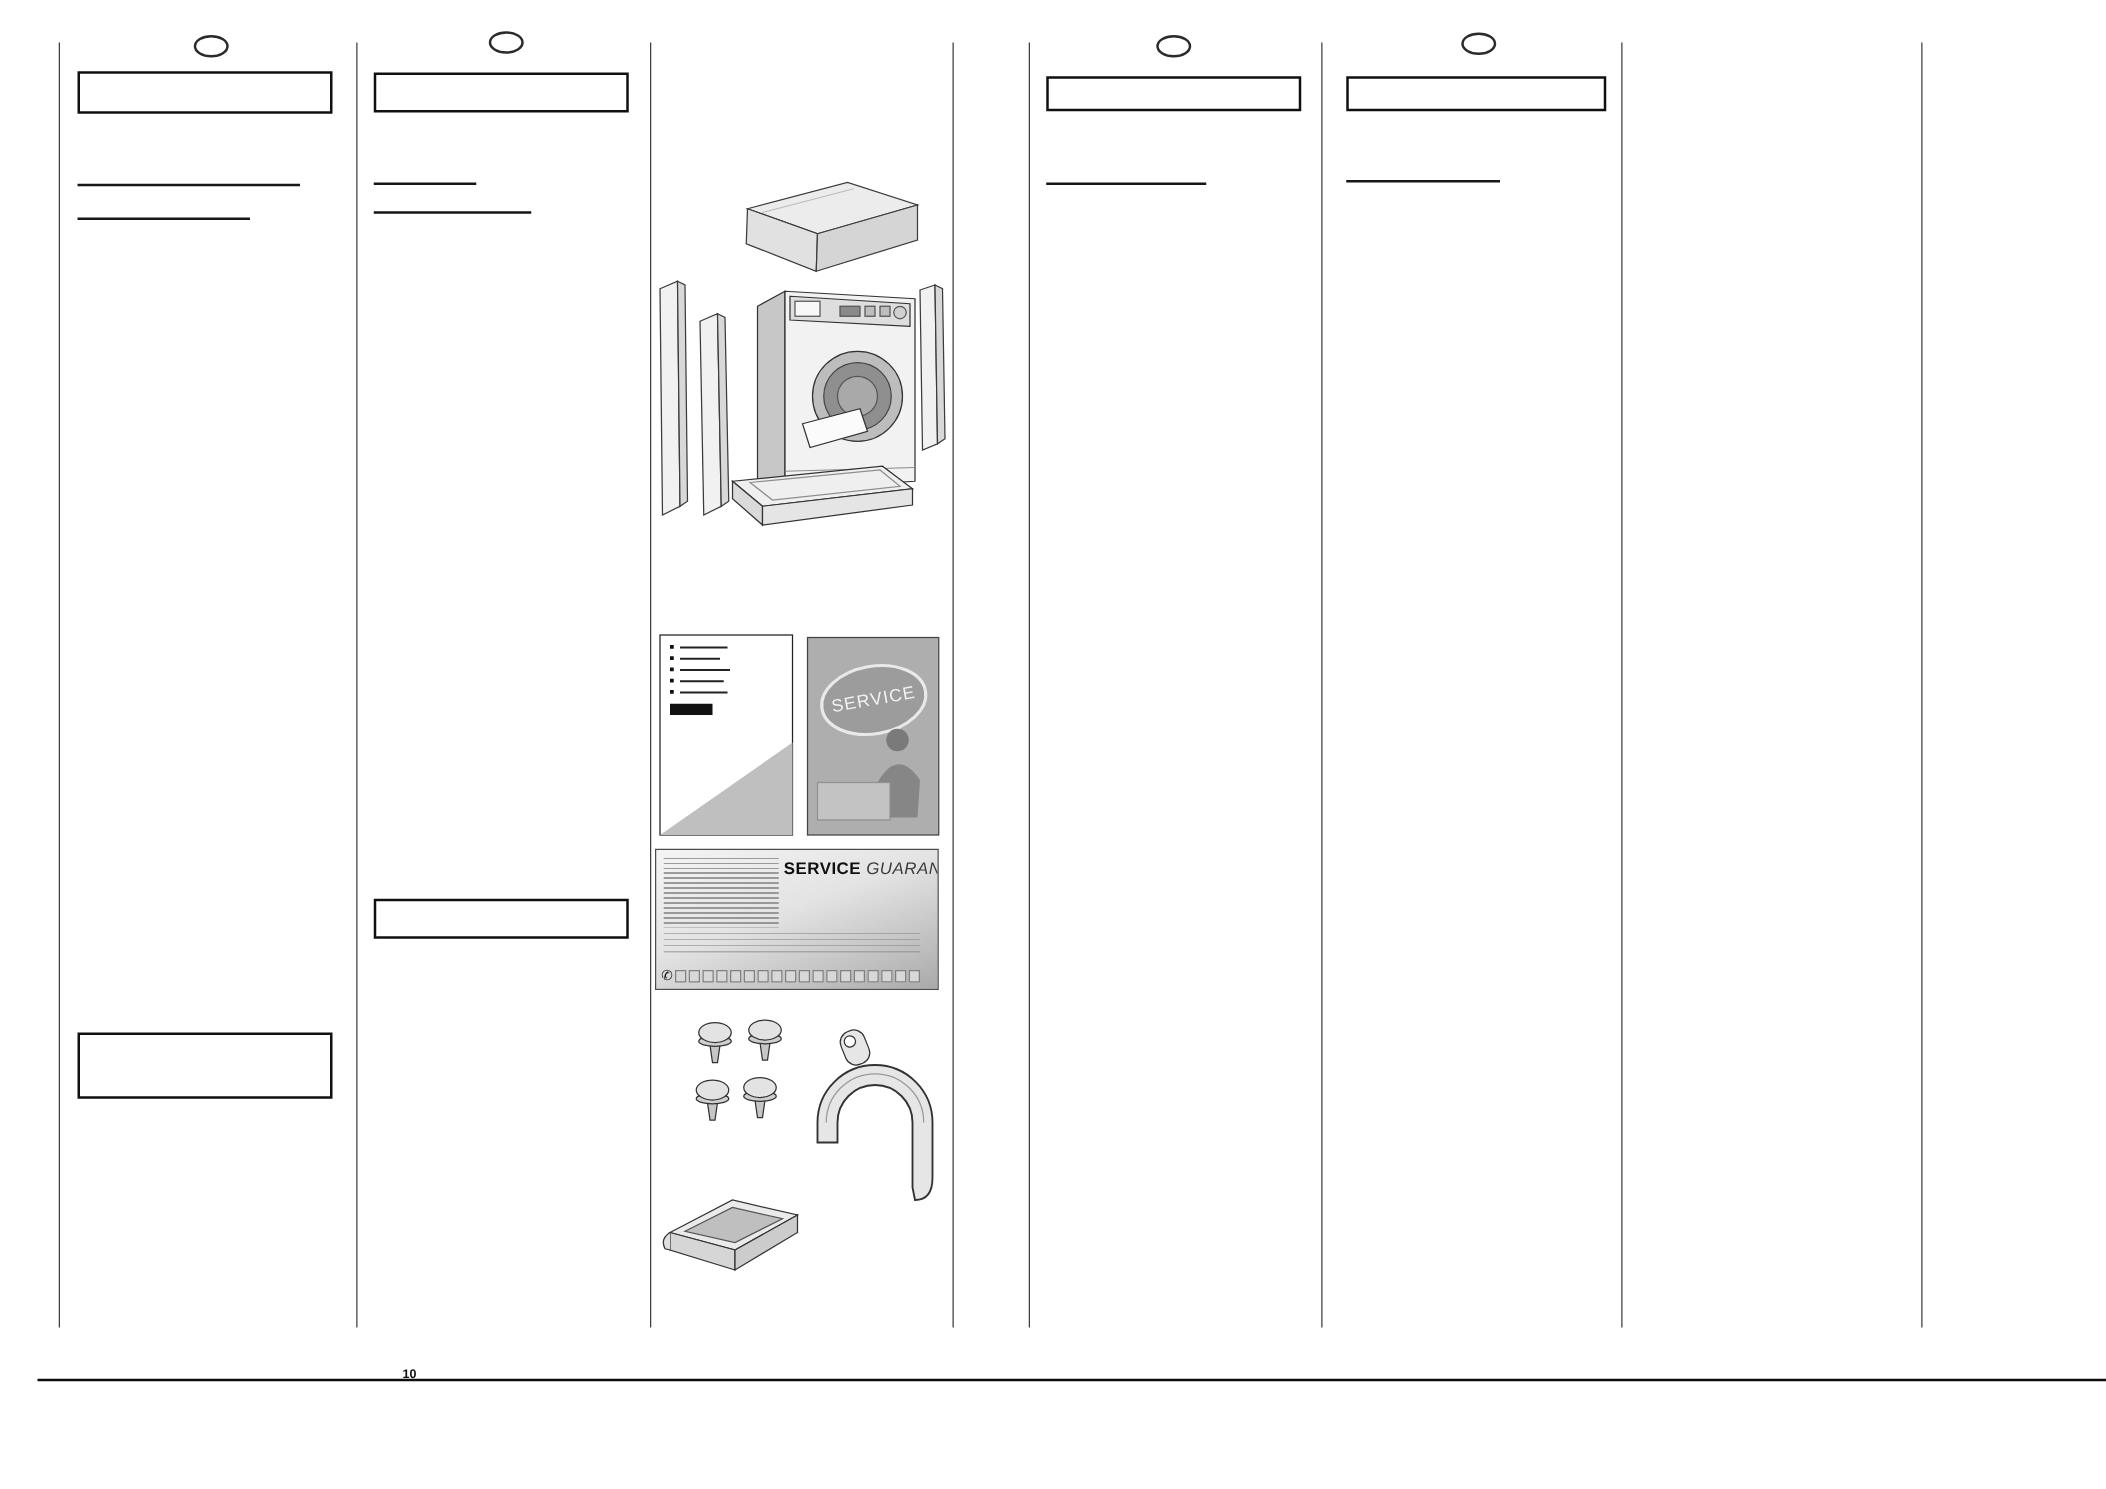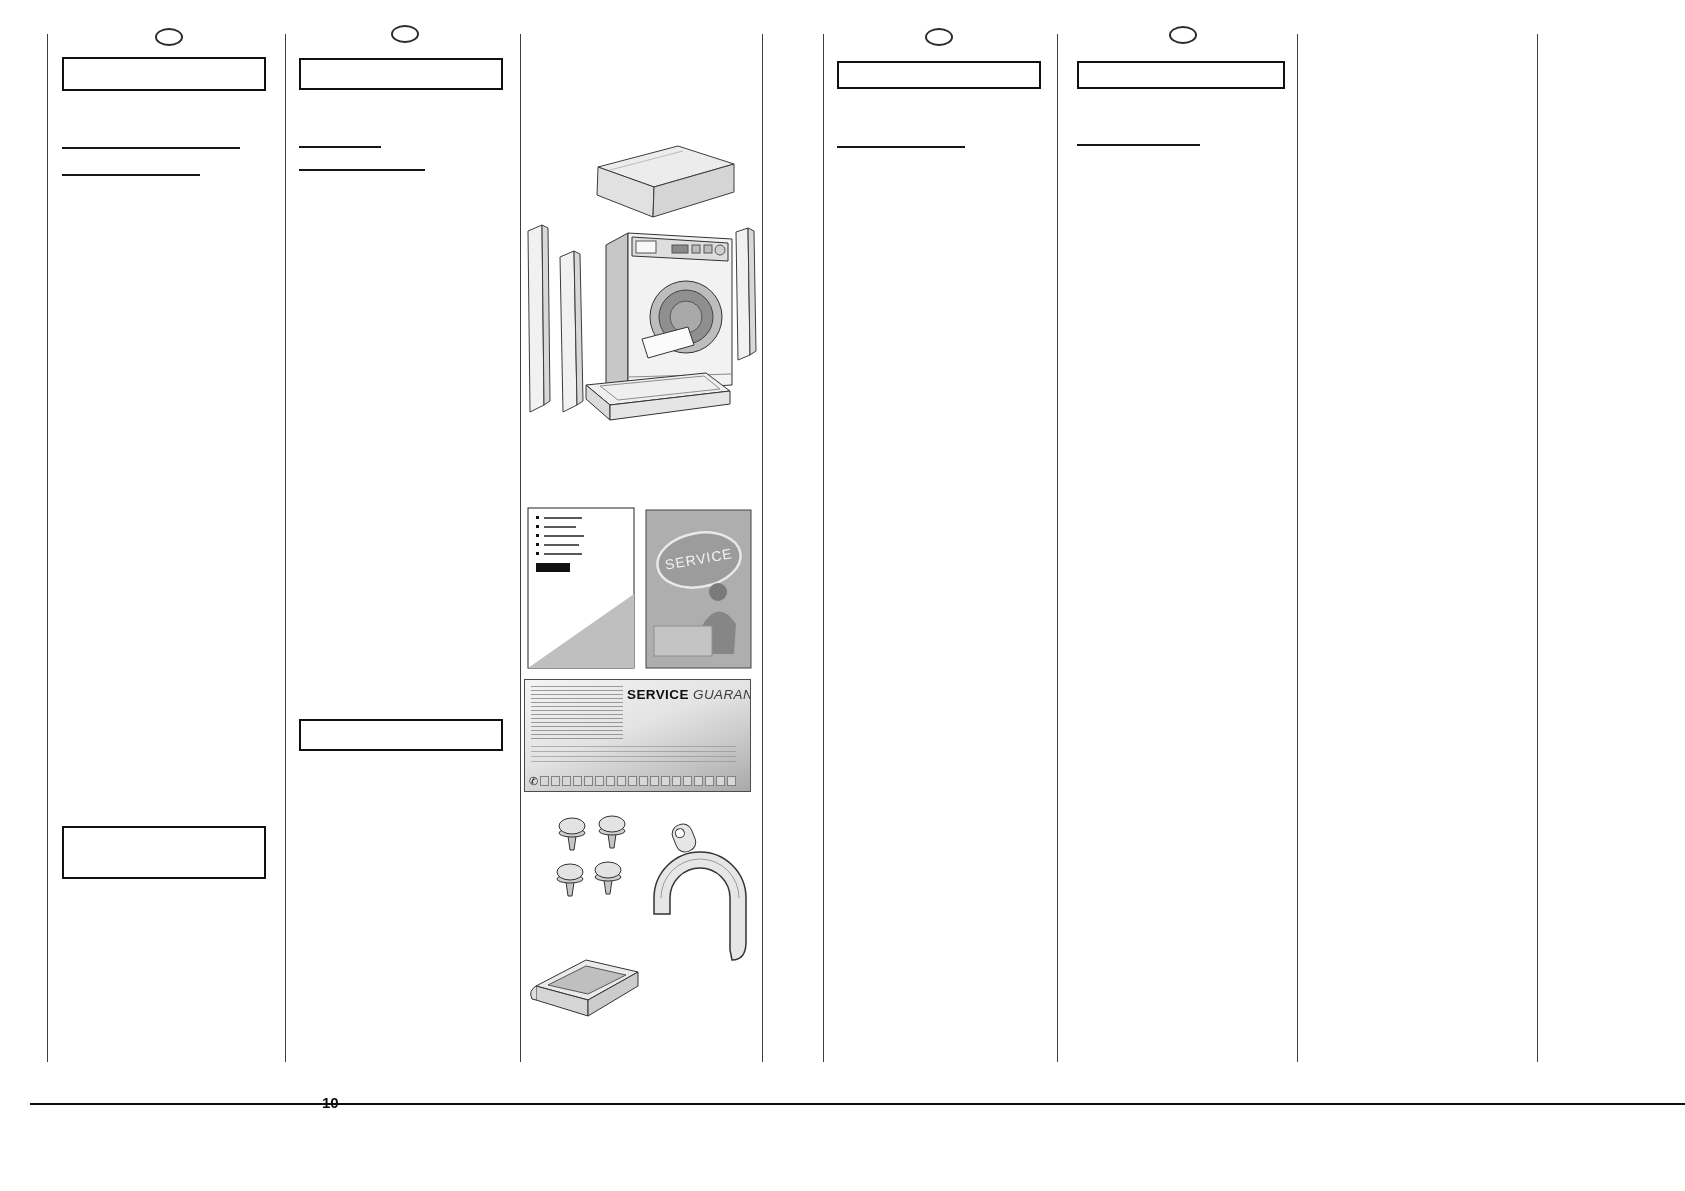--- a/index.html
+++ b/index.html
@@ -3,21 +3,21 @@
 <meta charset="utf-8">
 <style>
   html,body{margin:0;padding:0;background:#ffffff;}
   .page{position:relative;width:1685px;height:1191px;background:#ffffff;overflow:hidden;
         font-family:"Liberation Sans",sans-serif;color:#111;}
   .vline{position:absolute;top:34px;height:1028px;width:1px;background:#3f3f3f;}
   .oval{position:absolute;width:24px;height:14px;border:2px solid #2b2b2b;border-radius:50%;background:#fff;}
   .hbox{position:absolute;border:2px solid #101010;background:#ffffff;}
   .hrule{position:absolute;height:2px;background:#161616;}
   .footer-line{position:absolute;left:30px;top:1103px;width:1655px;height:2px;background:#0d0d0d;}
-  .pagenum{position:absolute;left:322px;top:1094px;font-size:15px;font-weight:bold;color:#0d0d0d;text-align:center;}
+  .pagenum{position:absolute;left:322px;top:1094px;font-size:10px;font-weight:bold;color:#0d0d0d;text-align:center;}
   svg.illus{position:absolute;}
 
   
   .gcard{position:absolute;left:524px;top:679px;width:225px;height:111px;border:1px solid #4c4c4c;
          background:linear-gradient(160deg,#f4f4f4 0%,#e3e3e3 45%,#bfbfbf 80%,#a9a9a9 100%);overflow:hidden;}
   .gc-fineprint{position:absolute;left:6px;top:6px;width:92px;height:56px;
          background:repeating-linear-gradient(180deg,#7e7e7e 0 1px,transparent 1px 4px);opacity:.75;}
   .gc-fineprint2{position:absolute;left:6px;top:66px;width:205px;height:16px;
          background:repeating-linear-gradient(180deg,#8a8a8a 0 1px,transparent 1px 5px);opacity:.6;}
   .gc-title{position:absolute;left:102px;top:7px;white-space:nowrap;font-size:13.5px;letter-spacing:.4px;}

